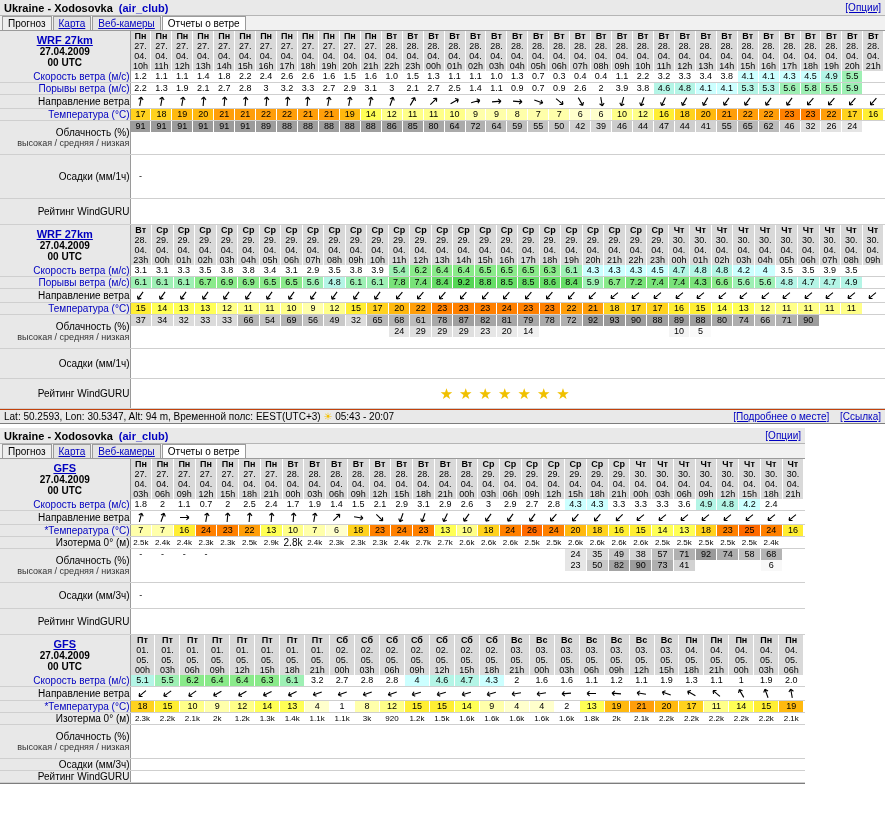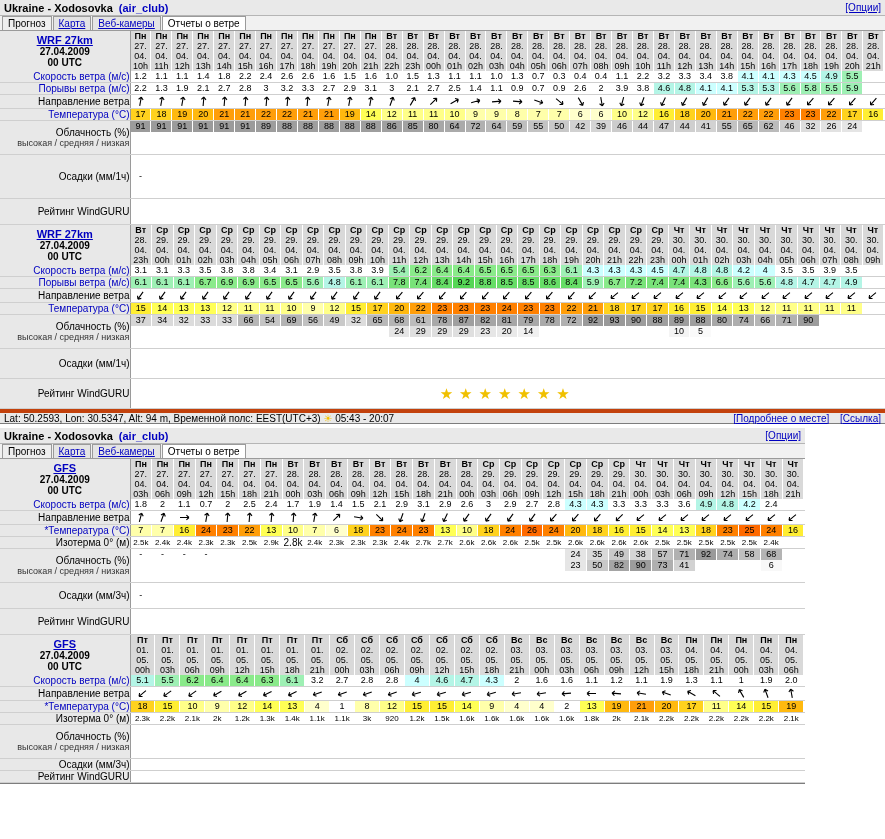--- a/index.html
+++ b/index.html
@@ -62,21 +62,21 @@
   .hdrwrap { display: flex; }
   .hdrcell { flex: 0 0 auto; text-align: center; background: #d9d9d9; border-right: 1px solid #fff; }
   .hdrcell div { font-size: 9px; line-height: 10px; }
   .hdrcell .dw { font-weight: bold; }
 
   .arrow { font-size: 11px; line-height: 13px; height: 13px; }
 
   .stars { text-align: center; color: #f0c000; font-size: 15px; letter-spacing: 6px; }
 
   .footer {
-    height: 14px; background: #e9e9e9; border-top: 4px solid #c2410c;
+    height: 14px; background: #e9e9e9; border-top: 1px solid #c2410c;
     display: flex; align-items: center; padding: 0 4px; font-size: 10px;
   }
   .footer .right { margin-left: auto; }
   .footer .right a { color: #0000c0; text-decoration: underline; margin-left: 8px; }
   .sun { color: #f5c000; }
   .gap { height: 2px; background: #fff; }
 </style>
 </head>
 <body>
 

